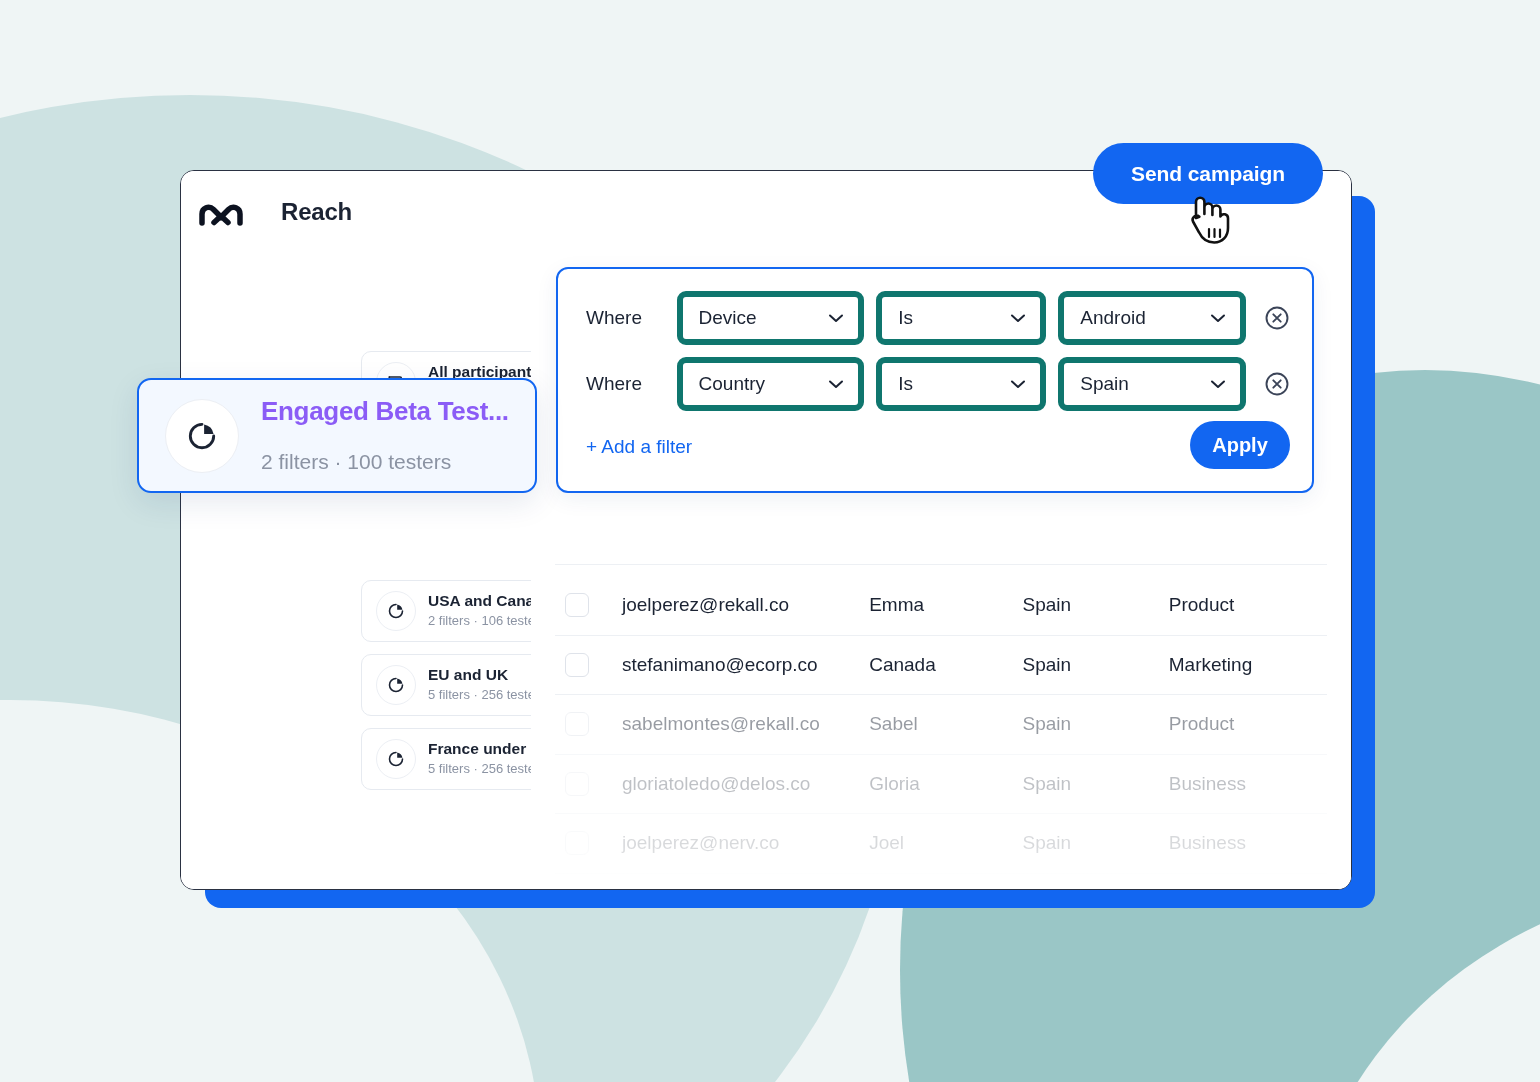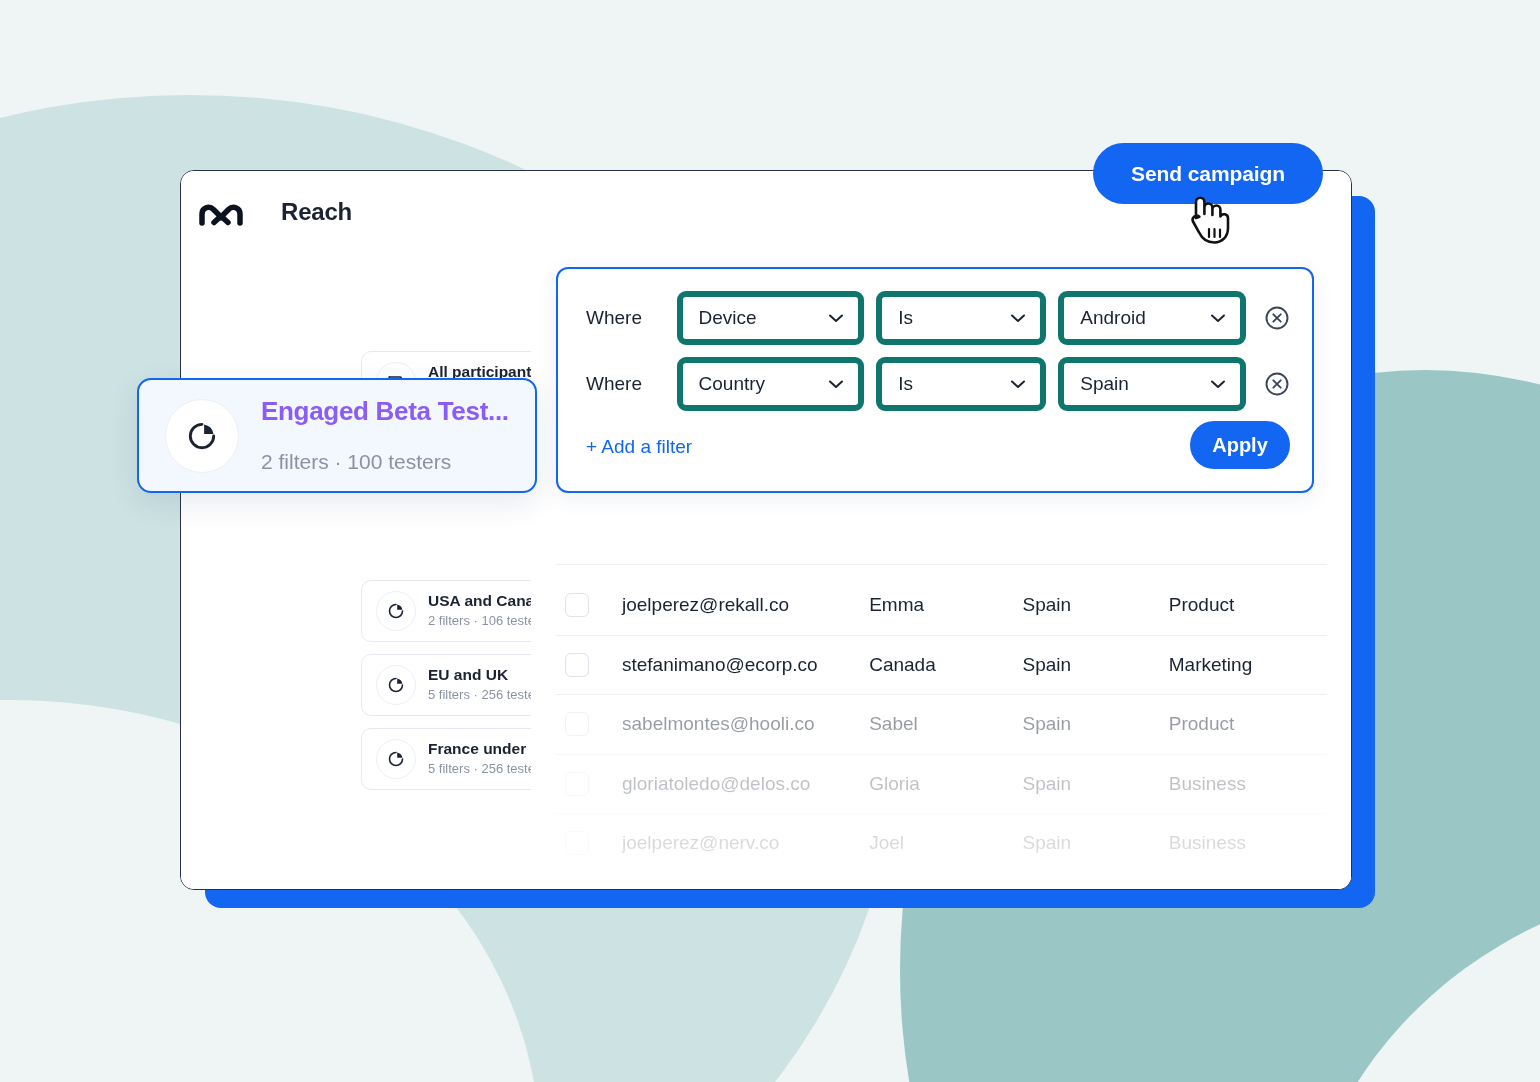--- a/index.html
+++ b/index.html
@@ -217,21 +217,21 @@
       <div class="row" data-interactable="true" style="opacity:1">
         <div class="cb" data-interactable="true"></div>
         <div class="cell c-email" data-interactable="false">stefanimano@ecorp.co</div>
         <div class="cell c-name" data-interactable="false">Canada</div>
         <div class="cell c-country" data-interactable="false">Spain</div>
         <div class="cell c-dept" data-interactable="false">Marketing</div>
       </div>
 
       <div class="row" data-interactable="true" style="opacity:.45">
         <div class="cb" data-interactable="true"></div>
-        <div class="cell c-email" data-interactable="false">sabelmontes@hooli.co</div>
+        <div class="cell c-email" data-interactable="false">sabelmontes@rekall.co</div>
         <div class="cell c-name" data-interactable="false">Sabel</div>
         <div class="cell c-country" data-interactable="false">Spain</div>
         <div class="cell c-dept" data-interactable="false">Product</div>
       </div>
 
       <div class="row" data-interactable="true" style="opacity:.28">
         <div class="cb" data-interactable="true"></div>
         <div class="cell c-email" data-interactable="false">gloriatoledo@delos.co</div>
         <div class="cell c-name" data-interactable="false">Gloria</div>
         <div class="cell c-country" data-interactable="false">Spain</div>

